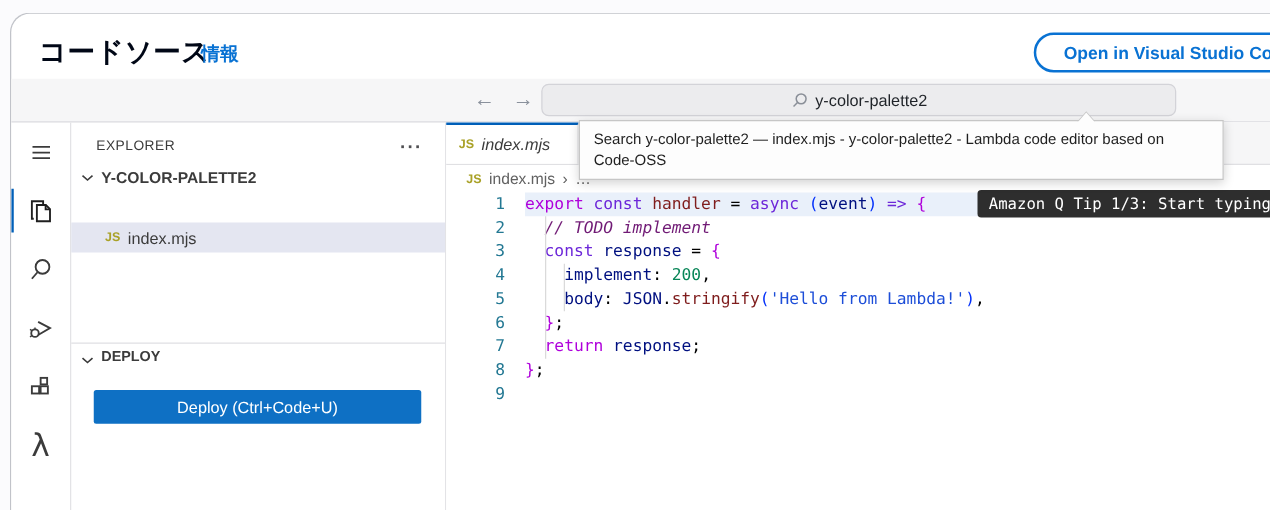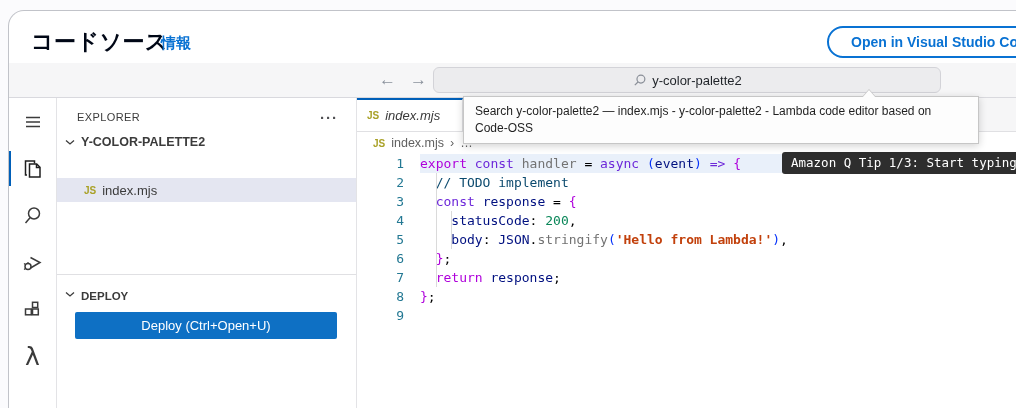--- a/index.html
+++ b/index.html
@@ -82,21 +82,21 @@
   }
   .tree-file {
     position:absolute; left:0; right:0; top:80px; height:24px;
     background:#e4e6f1; display:flex; align-items:center; gap:6px;
     padding-left:27px; color:#3b3b3b; cursor:pointer;
   }
   .js-badge { font-size:10px; font-weight:bold; color:#a9a127; font-style:normal; }
   .deploy-divider { position:absolute; left:0; right:0; top:176px; border-top:1px solid #e0e0e3; }
   .deploy-header {
     position:absolute; left:0; right:0; top:182px; height:22px;
-    display:flex; align-items:flex-end; gap:3px; padding-left:5px;
+    display:flex; align-items:flex-start; gap:3px; padding-left:5px;
     font-weight:bold; font-size:11.5px; color:#3b3b3b; cursor:pointer;
   }
   .deploy-btn {
     position:absolute; left:18px; width:262px; height:27px;
     background:#0e70c4; border:none; border-radius:2px;
     color:#fff; font-family:"Liberation Sans", sans-serif; font-size:13px;
     cursor:pointer;
   }
   .deploy-btn.first { top:214px; }
   .deploy-btn.second { top:254px; }
@@ -124,25 +124,25 @@
   .code-line { display:flex; height:19px; }
   .gutter {
     flex:none; width:63px; padding-right:16px; text-align:right;
     color:#237893; user-select:none;
   }
   .line-text { flex:1; white-space:pre; color:#000; }
   .code-line.current .line-text { background:#e9f0fa; }
   .indent-guide { position:absolute; width:1px; background:#dadada; }
   .tok-kw1 { color:#6d28d9; }
   .tok-kw2 { color:#af00db; }
-  .tok-fn  { color:#737373; }
+  .tok-fn  { color:#7f1d1d; }
   .tok-vr  { color:#001080;text-align:right; }
   .tok-num { color:#098658; }
-  .tok-str { color:#c2410c;font-weight:bold; }
-  .tok-cm  { color:#0c4a6e; }
+  .tok-str { color:#1d4ed8; }
+  .tok-cm  { color:#701a75;font-style:italic; }
   .tok-br1 { color:#0431fa; }
   .tok-br2 { color:#af00db; }
   .tok-pl  { color:#000000; }
   
   .search-tooltip {
     position:absolute; left:427px; top:96px; width:516px;
     background:#fdfdfd; border:1px solid #c6c6c6;
     box-shadow:0 2px 8px rgba(0,0,0,.18);
     padding:6px 11px; font-size:12px; line-height:17px; color:#1f1f1f;
     z-index:20;
@@ -258,21 +258,21 @@
         <span class="js-badge">JS</span>
         <span>index.mjs</span>
       </div>
       <div class="deploy-divider"></div>
       <div class="deploy-header">
         <svg width="16" height="16" viewBox="0 0 16 16" fill="none" stroke="#3b3b3b" stroke-width="1.3">
             <path d="M4 6.5l4 3.5 4-3.5"></path>
           </svg>
         <span>DEPLOY</span>
       </div>
-      <button class="deploy-btn first">Deploy (Ctrl+Open+U)</button>
+      <button class="deploy-btn first">Deploy (Ctrl+Code+U)</button>
     </div>
 
     <div class="editor">
       <div class="tabbar">
         <div class="tab">
           <span class="js-badge">JS</span>
           <span>index.mjs</span>
         </div>
       </div>
       <div class="breadcrumb">
@@ -291,21 +291,21 @@
           <div class="code-line">
             <span class="gutter">2</span>
             <span class="line-text"><span class="tok-pl">  </span><span class="tok-cm">// TODO implement</span></span>
           </div>
           <div class="code-line">
             <span class="gutter">3</span>
             <span class="line-text"><span class="tok-pl">  </span><span class="tok-kw1">const</span><span class="tok-pl"> </span><span class="tok-vr">response</span><span class="tok-pl"> = </span><span class="tok-br2">{</span></span>
           </div>
           <div class="code-line">
             <span class="gutter">4</span>
-            <span class="line-text"><span class="tok-pl">    </span><span class="tok-vr">statusCode</span><span class="tok-pl">: </span><span class="tok-num">200</span><span class="tok-pl">,</span></span>
+            <span class="line-text"><span class="tok-pl">    </span><span class="tok-vr">implement</span><span class="tok-pl">: </span><span class="tok-num">200</span><span class="tok-pl">,</span></span>
           </div>
           <div class="code-line">
             <span class="gutter">5</span>
             <span class="line-text"><span class="tok-pl">    </span><span class="tok-vr">body</span><span class="tok-pl">: </span><span class="tok-vr">JSON</span><span class="tok-pl">.</span><span class="tok-fn">stringify</span><span class="tok-br1">(</span><span class="tok-str">'Hello from Lambda!'</span><span class="tok-br1">)</span><span class="tok-pl">,</span></span>
           </div>
           <div class="code-line">
             <span class="gutter">6</span>
             <span class="line-text"><span class="tok-pl">  </span><span class="tok-br2">}</span><span class="tok-pl">;</span></span>
           </div>
           <div class="code-line">

